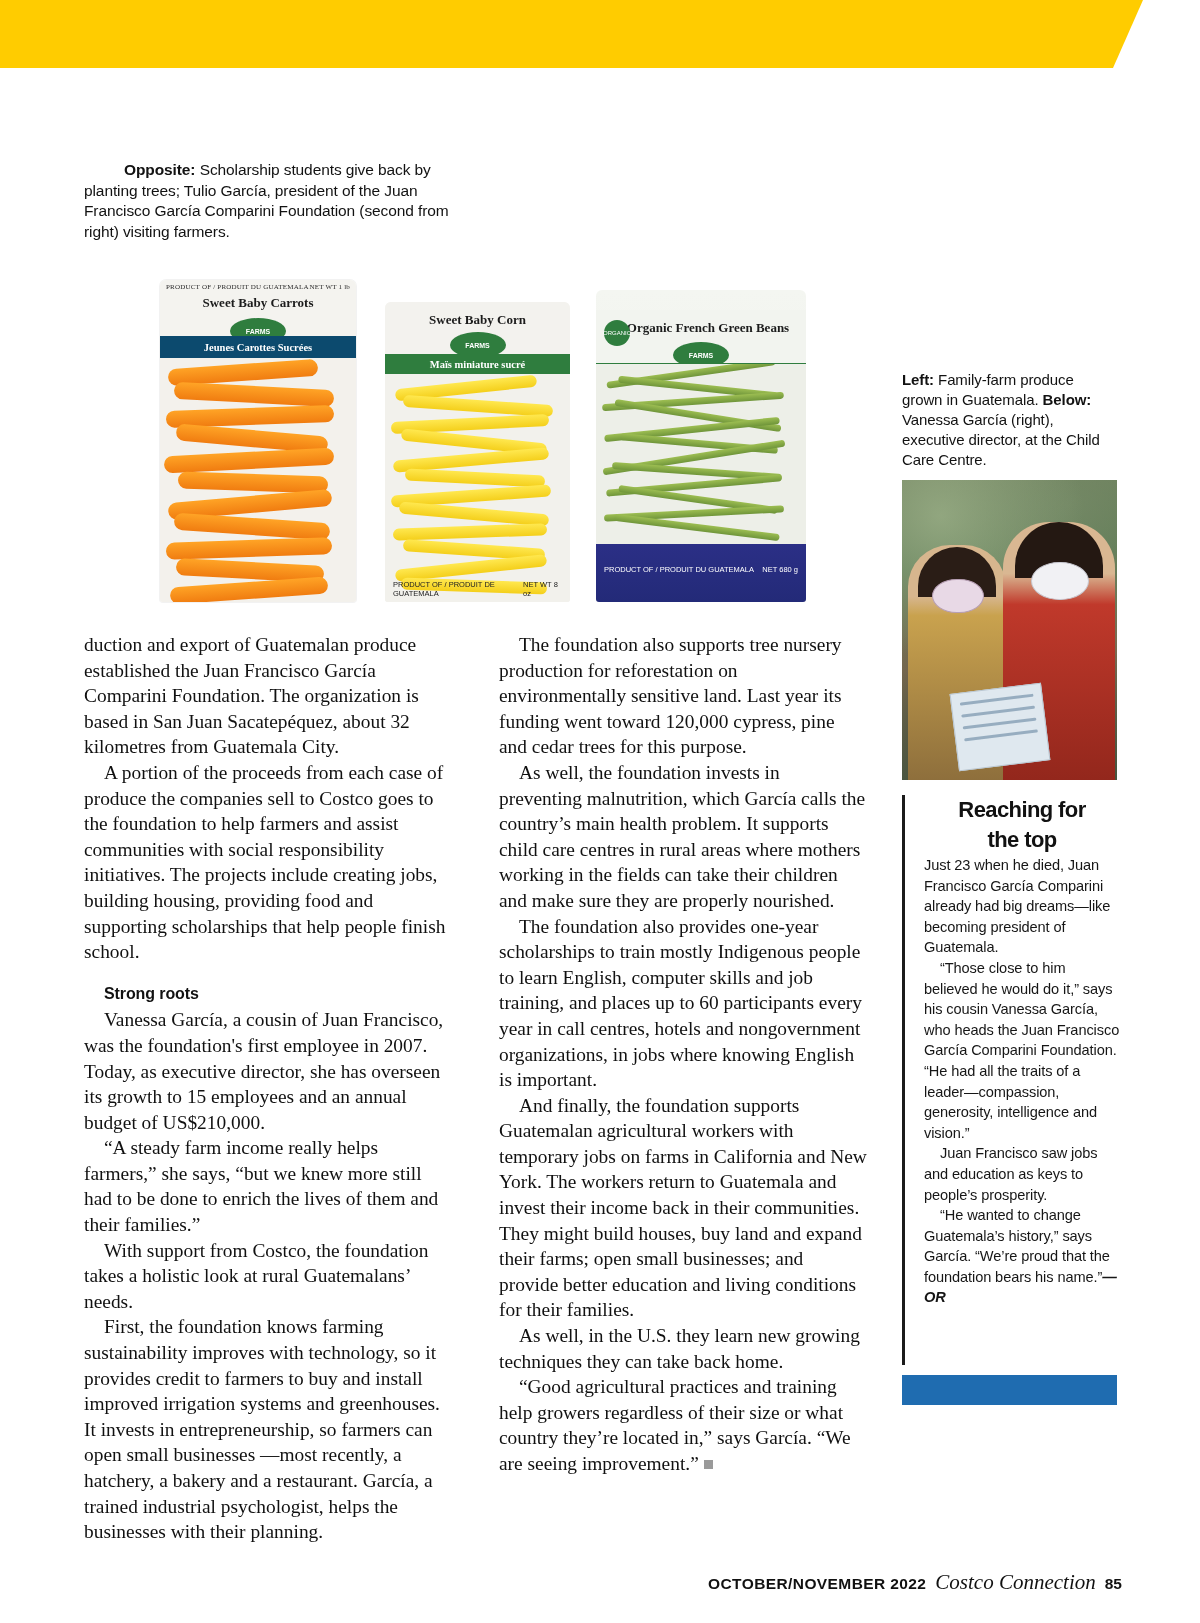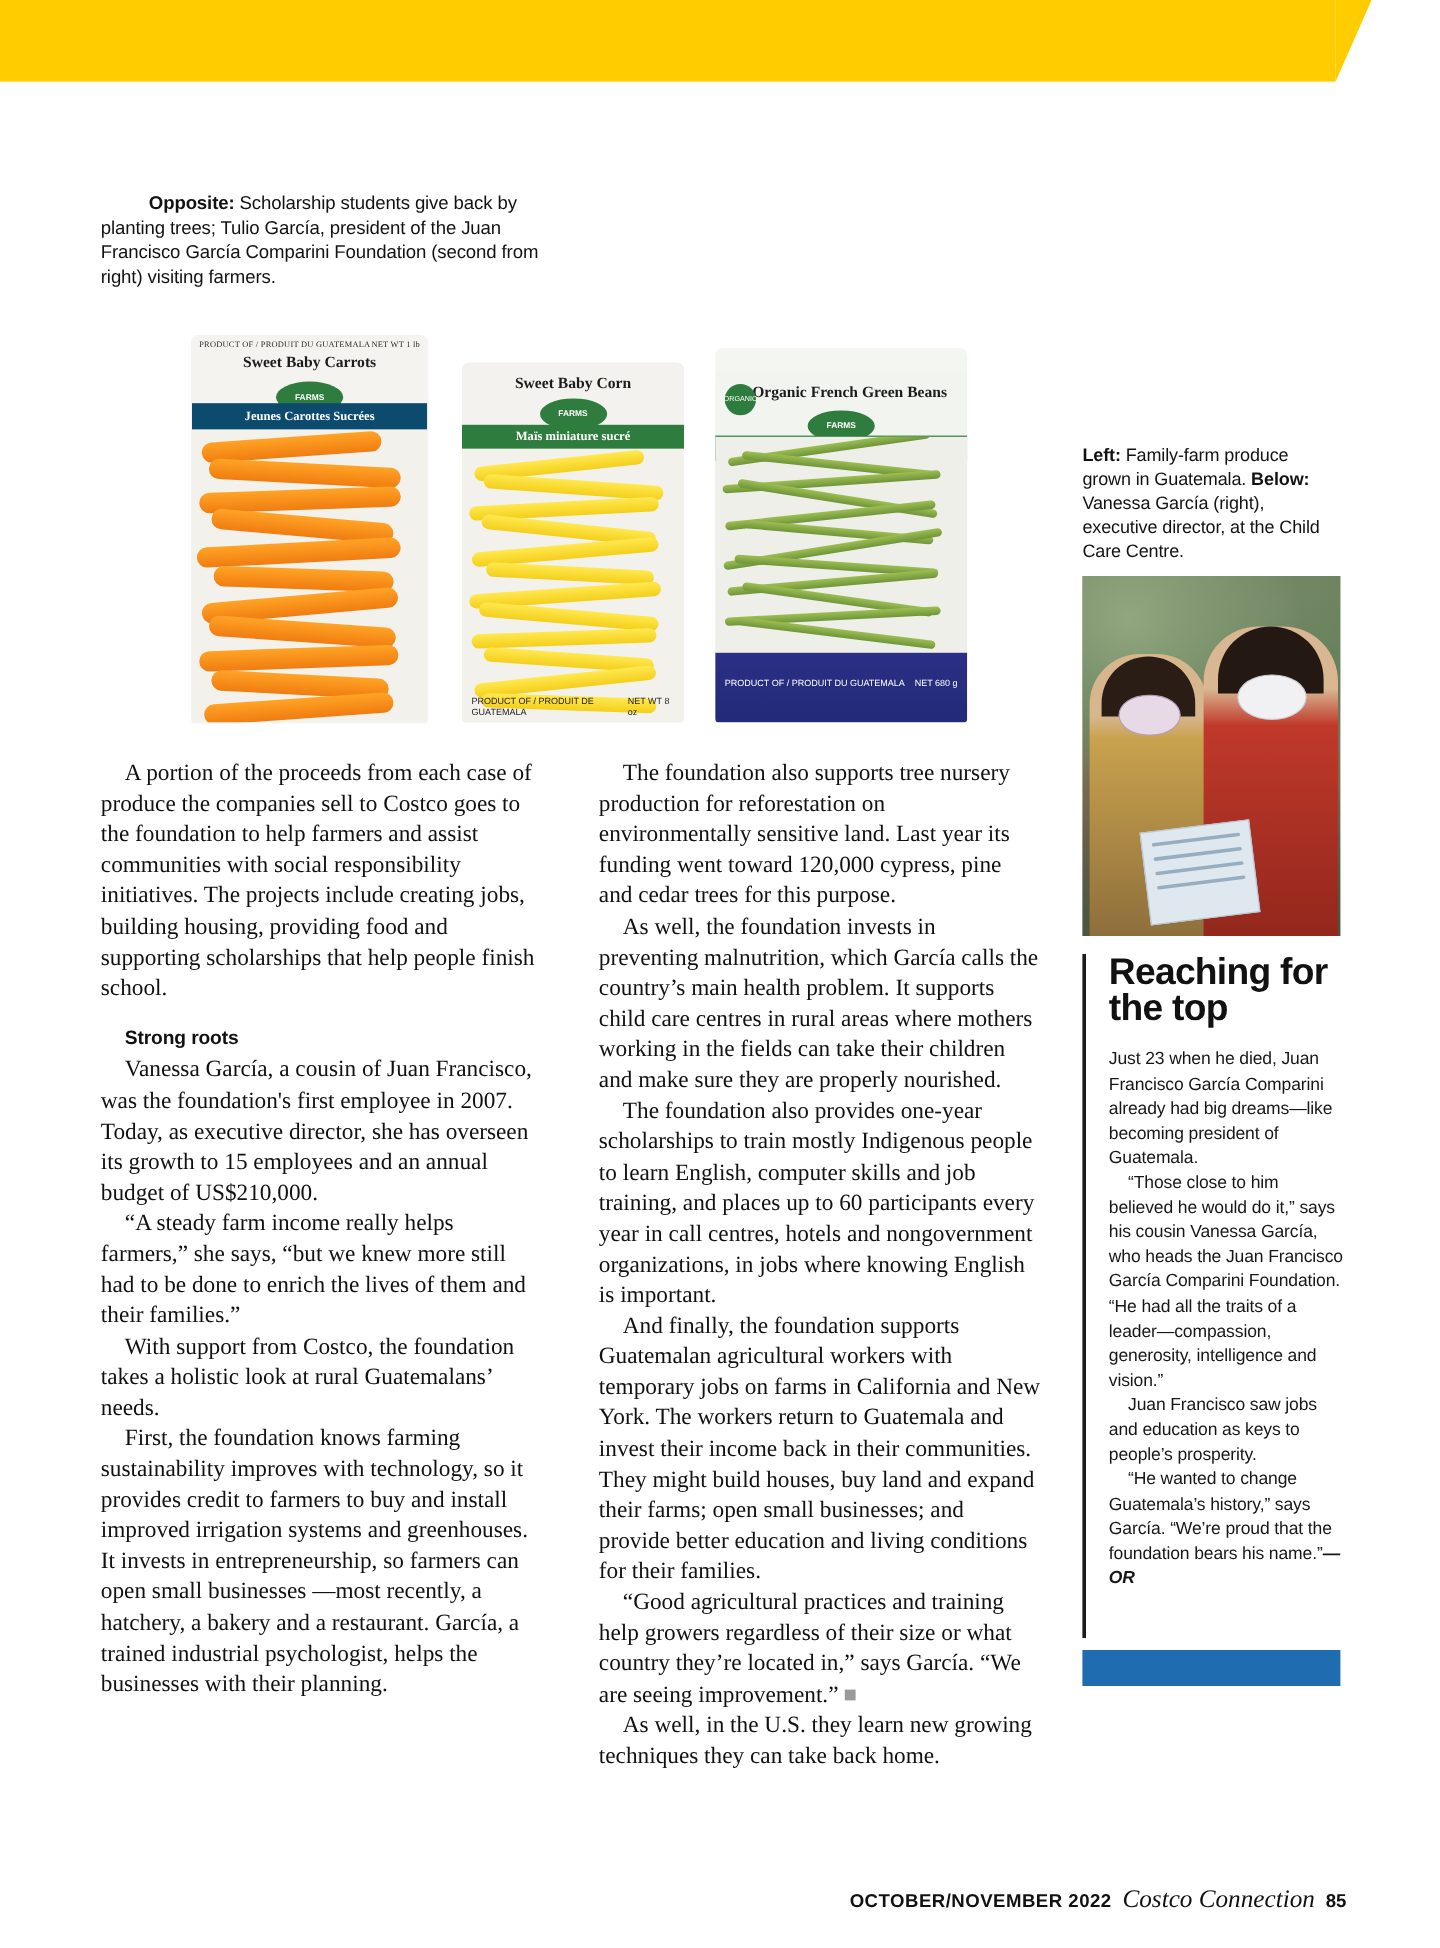--- a/index.html
+++ b/index.html
@@ -180,22 +180,22 @@
     position: absolute; left: 902px; top: 795px;
     width: 218px;
     font-family: "Liberation Sans", sans-serif;
   }
   .sidebar-rule {
     position: absolute; left: 902px; top: 795px;
     width: 3px; height: 570px; background: #1b1b1b;
   }
   .sidebar-inner { padding-left: 22px; }
   .sidebar h2 {
-    font-size: 31px; line-height: 30px; font-weight: bold;
-    color: #111; letter-spacing: -0.6px; margin-bottom: 18px;
+    font-size: 22px; line-height: 30px; font-weight: bold;
+    color: #111; letter-spacing: -0.6px;  text-align: center;
   }
   .sidebar p {
     font-size: 14.6px; line-height: 20.6px; color: #161616;
     letter-spacing: -0.1px;
   }
   .sidebar p.indent { text-indent: 16px; }
   .sidebar .or { font-style: italic; font-weight: bold; }
 
   .blue-bar {
     position: absolute; left: 902px; top: 1375px;
@@ -386,34 +386,35 @@
     </h2>
     <p>Just 23 when he died, Juan Francisco García Comparini already had big dreams—like becoming president of Guatemala.</p>
     <p class="indent">“Those close to him believed he would do it,” says his cousin Vanessa García, who heads the Juan Francisco García Comparini Foundation. “He had all the traits of a leader—compassion, generosity, intelligence and vision.”</p>
     <p class="indent">Juan Francisco saw jobs and education as keys to people’s prosperity.</p>
     <p class="indent"><span>“He wanted to change Guatemala’s history,” says García. “We’re proud that the foundation bears his name.”</span><span class="or">—OR</span></p>
   </div>
 </div>
 <div class="blue-bar"></div>
 
 <div class="col" id="col-left">
+  <p class="noindent">duction and export of Guatemalan produce established the Juan Francisco García Comparini Foundation. The organization is based in San Juan Sacatepéquez, about 32 kilometres from Guatemala City.</p>
   <p>A portion of the proceeds from each case of produce the companies sell to Costco goes to the foundation to help farmers and assist communities with social responsibility initiatives. The projects include creating jobs, building housing, providing food and supporting scholarships that help people finish school.</p>
   <p class="subhead">Strong roots</p>
   <p>Vanessa García, a cousin of Juan Francisco, was the foundation's first employee in 2007. Today, as executive director, she has overseen its growth to 15 employees and an annual budget of US$210,000.</p>
   <p>“A steady farm income really helps farmers,” she says, “but we knew more still had to be done to enrich the lives of them and their families.”</p>
   <p>With support from Costco, the foundation takes a holistic look at rural Guatemalans’ needs.</p>
   <p>First, the foundation knows farming sustainability improves with technology, so it provides credit to farmers to buy and install improved irrigation systems and greenhouses. It invests in entrepreneurship, so farmers can open small businesses —most recently, a hatchery, a bakery and a restaurant. García, a trained industrial psychologist, helps the businesses with their planning.</p>
 </div>
 
 <div class="col" id="col-mid">
   <p>The foundation also supports tree nursery production for reforestation on environmentally sensitive land. Last year its funding went toward 120,000 cypress, pine and cedar trees for this purpose.</p>
   <p>As well, the foundation invests in preventing malnutrition, which García calls the country’s main health problem. It supports child care centres in rural areas where mothers working in the fields can take their children and make sure they are properly nourished.</p>
   <p>The foundation also provides one-year scholarships to train mostly Indigenous people to learn English, computer skills and job training, and places up to 60 participants every year in call centres, hotels and nongovernment organizations, in jobs where knowing English is important.</p>
   <p>And finally, the foundation supports Guatemalan agricultural workers with temporary jobs on farms in California and New York. The workers return to Guatemala and invest their income back in their communities. They might build houses, buy land and expand their farms; open small businesses; and provide better education and living conditions for their families.</p>
+  <p>As well, in the U.S. they learn new growing techniques they can take back home.</p>
   <p><span>“Good agricultural practices and training help growers regardless of their size or what country they’re located in,” says García. “We are seeing improvement.”</span><span class="endmark"></span></p>
-  <p>As well, in the U.S. they learn new growing techniques they can take back home.</p>
 </div>
 
 <div class="footer">
   <span class="issue">OCTOBER/NOVEMBER 2022</span>
   <span class="mag">Costco Connection</span>
   <span class="pageno">85</span>
 </div>
 
 </body></html>

